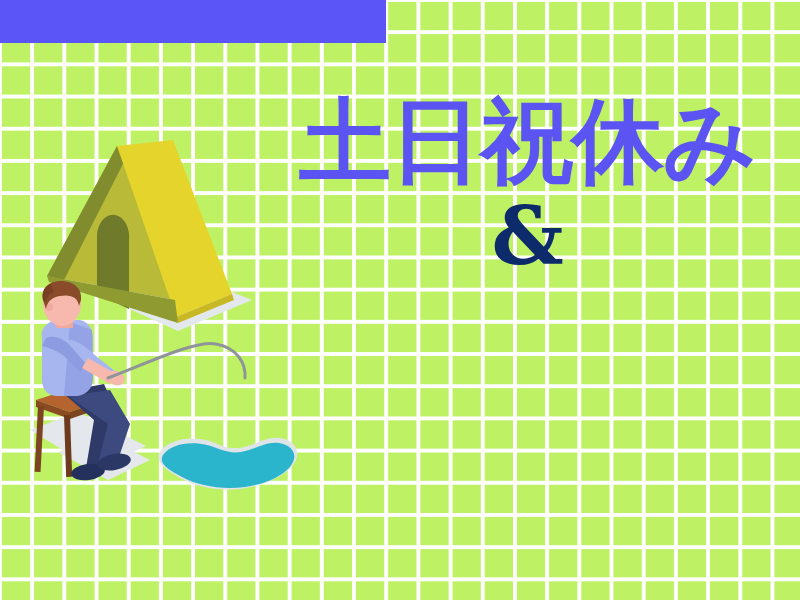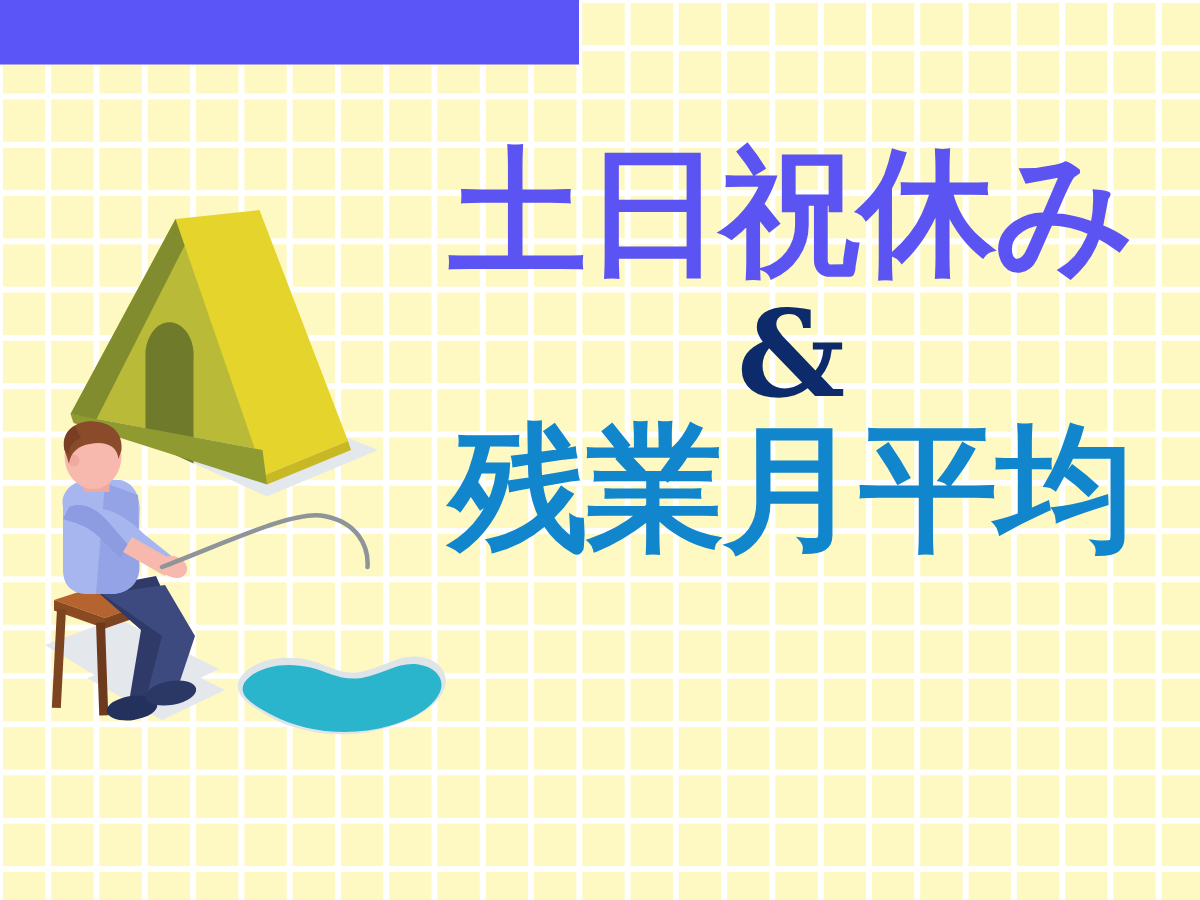--- a/index.html
+++ b/index.html
@@ -3,21 +3,21 @@
 <meta charset="utf-8">
 <style>
   html,body{margin:0;padding:0;}
   body{
     width:800px;height:600px;overflow:hidden;
     font-family:"Liberation Sans","DejaVu Sans",sans-serif;
     background:#f2f2f2;
   }
   .stage{
     position:relative;width:800px;height:600px;overflow:hidden;
-    background-color:#fef9c3;
+    background-color:#bef264;
   }
   
   .grid{
     position:absolute;inset:0;
     background-image:
       linear-gradient(to right, #ffffff 0px, #ffffff 4px, rgba(255,255,255,0) 4px),
       linear-gradient(to bottom, #ffffff 0px, #ffffff 4px, rgba(255,255,255,0) 4px);
     background-size:32.2px 32.2px, 32.2px 32.2px;
     background-position:-2px -2px, -2px -2px;
   }
@@ -159,16 +159,15 @@
     </g>
 
     <g>
       <path d="M108,378 C150,362 196,340 216,344 C238,348 246,364 245,378" fill="none" stroke="#8f9499" stroke-width="3" stroke-linecap="round"></path>
     </g>
   </svg>
 
   <div class="textblock">
     <div class="line1">土日祝休み</div>
     <div class="amp">&amp;</div>
-    <div class="line2">残業月平均</div>
   </div>
 
 </div>
 
 </body></html>

